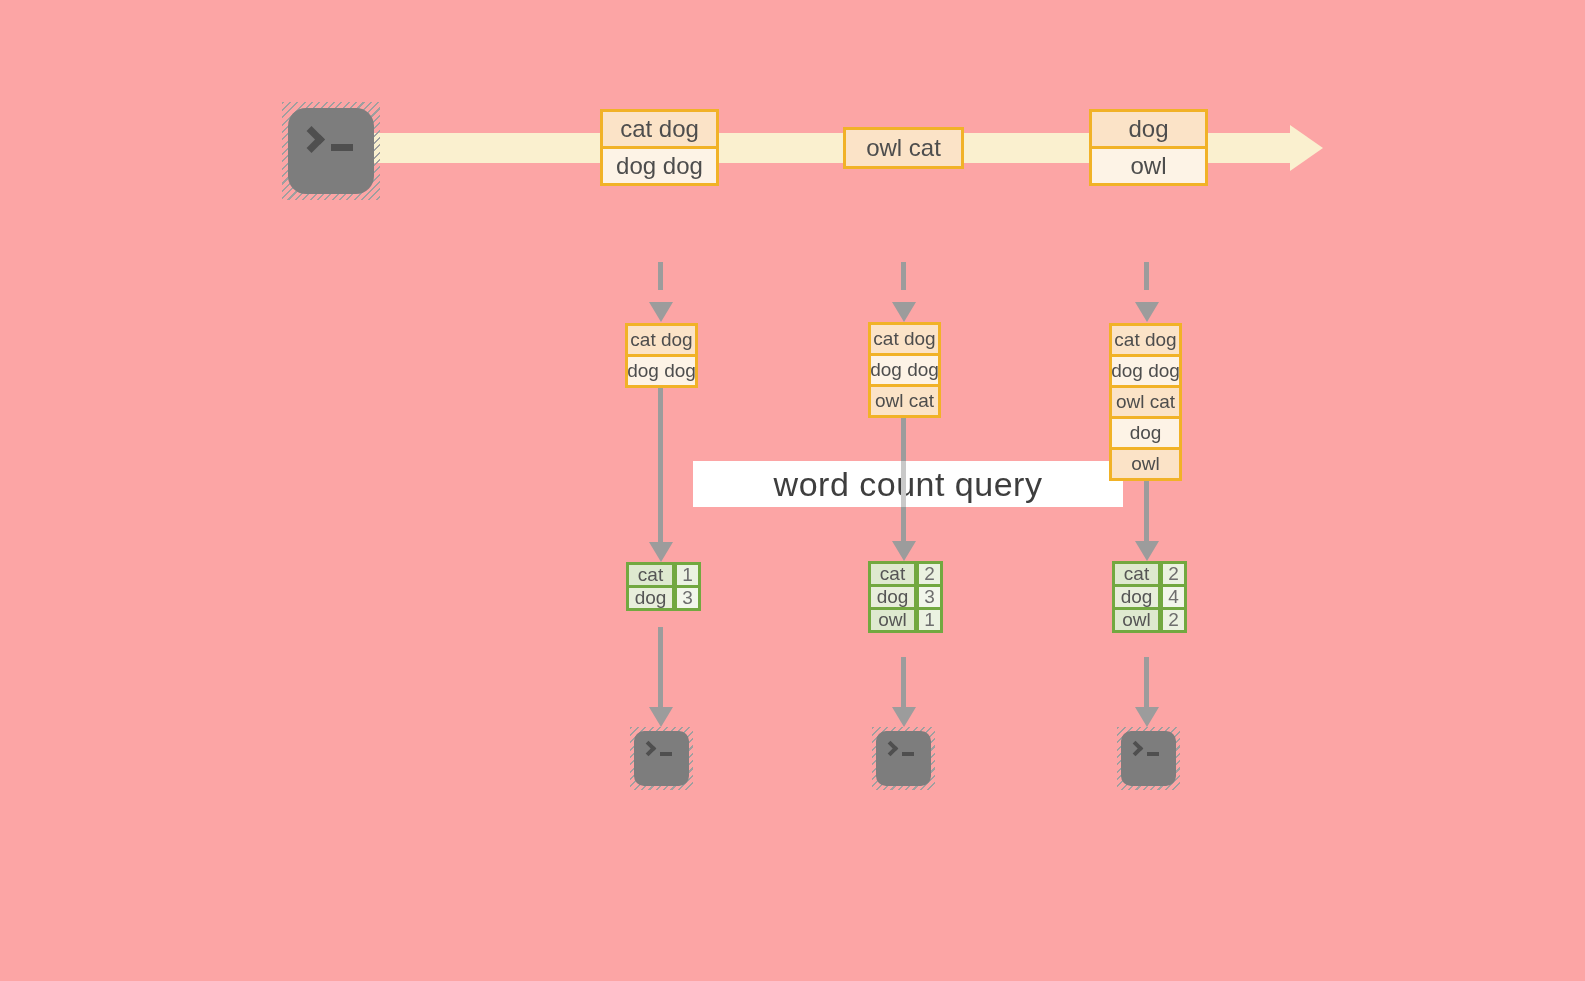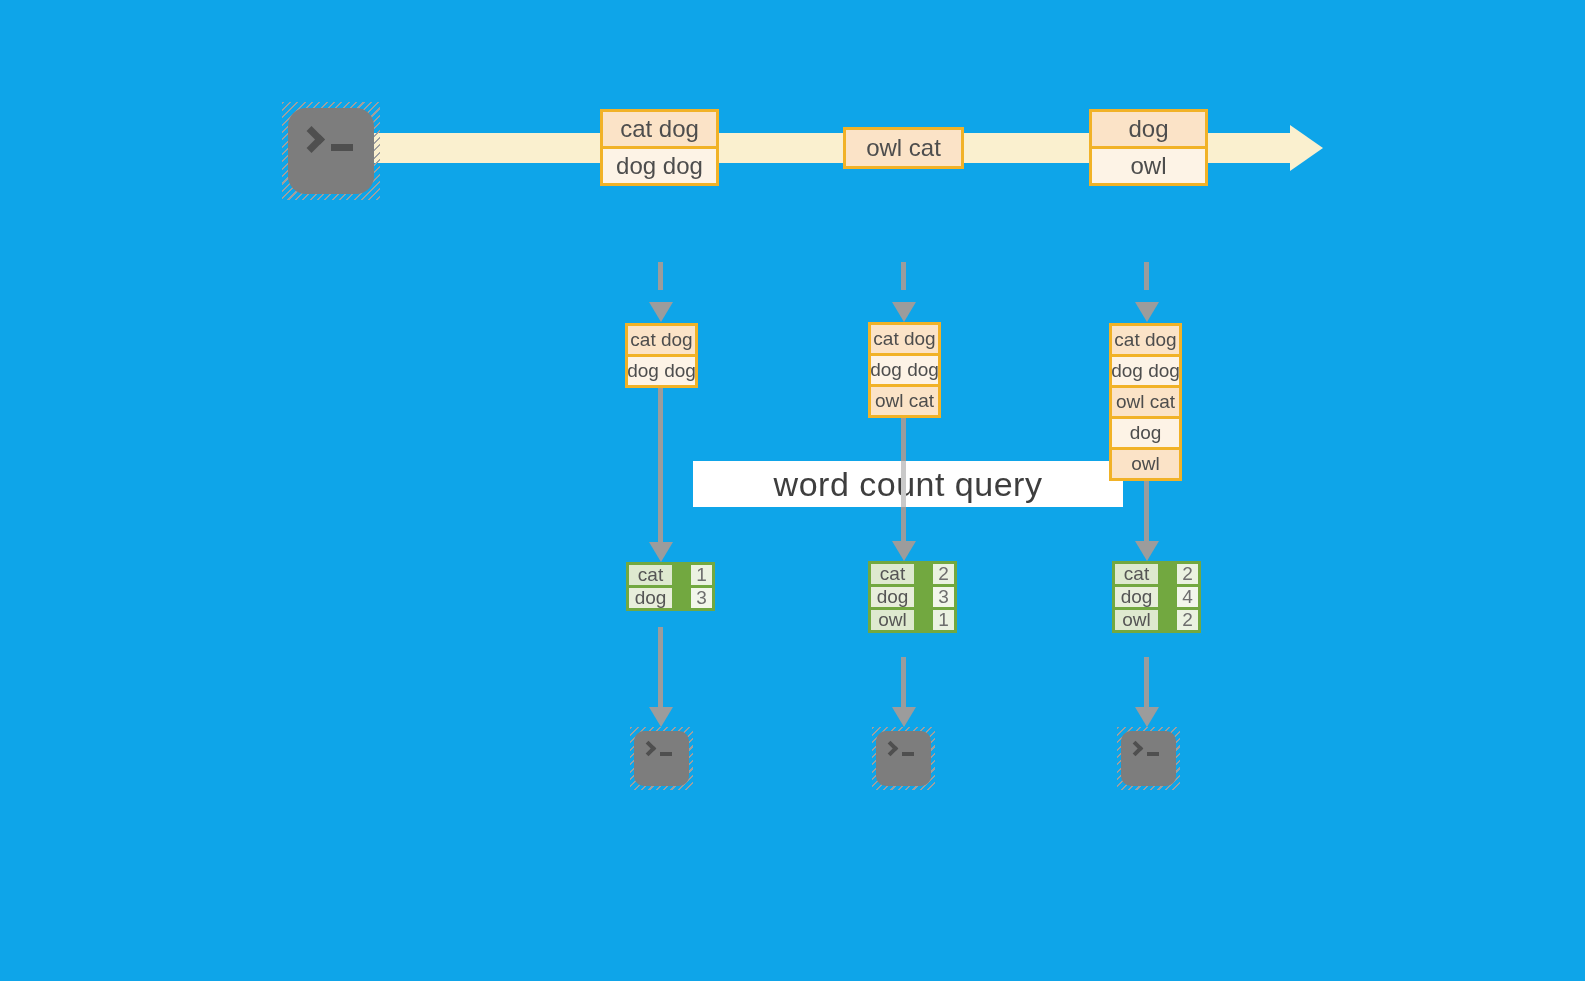--- a/index.html
+++ b/index.html
@@ -1,17 +1,17 @@
 <!DOCTYPE html>
 <html><head>
 <meta charset="utf-8">
 <style>
   html,body { margin:0; padding:0; background:#000; }
   .canvas {
-    position:relative; width:1585px; height:981px; background:#0ea5e9;
+    position:relative; width:1585px; height:981px; background:#fca5a5;
     font-family:"Liberation Sans","DejaVu Sans",sans-serif; overflow:hidden;
   }
   .abs { position:absolute; }
 
   
   .hatch {
     position:absolute;
     background:repeating-linear-gradient(135deg,#9f9f9f 0 1.5px,transparent 1.5px 5.2px);
   }
   .term-inner { position:absolute; background:#7d7d7d; }
@@ -72,21 +72,21 @@
     display:flex; align-items:center; justify-content:center;
     font-size:34px; font-weight:300; color:#3e3e3e; letter-spacing:0.5px;
   }
   .band-stripe { left:901px; top:461px; width:5px; height:46px; background:#c9c9c9; z-index:5; }
 
   
   .gtable {
     position:absolute; border:3px solid #72a840; background:#72a840;
     display:flex; flex-direction:column; gap:3px; z-index:6;
   }
-  .trow { display:flex; gap:19px; height:20px;border-radius:8px; }
+  .trow { display:flex; gap:5px; height:20px;border-radius:8px; }
   .tw, .tc { display:flex; align-items:center; justify-content:center; font-size:19px; }
   .tw { width:43px; color:#555555; }
   .tc { width:21px; color:#6e6e6e; }
   .trow:nth-child(odd)  .tw { background:#dee9cf; }
   .trow:nth-child(odd)  .tc { background:#ebf2e1; }
   .trow:nth-child(even) .tw { background:#e8eedb; }
   .trow:nth-child(even) .tc { background:#f2f6eb; }
   .gt1 { left:626px;  top:562px; }
   .gt2 { left:868px;  top:561px; }
   .gt3 { left:1112px; top:561px; }

